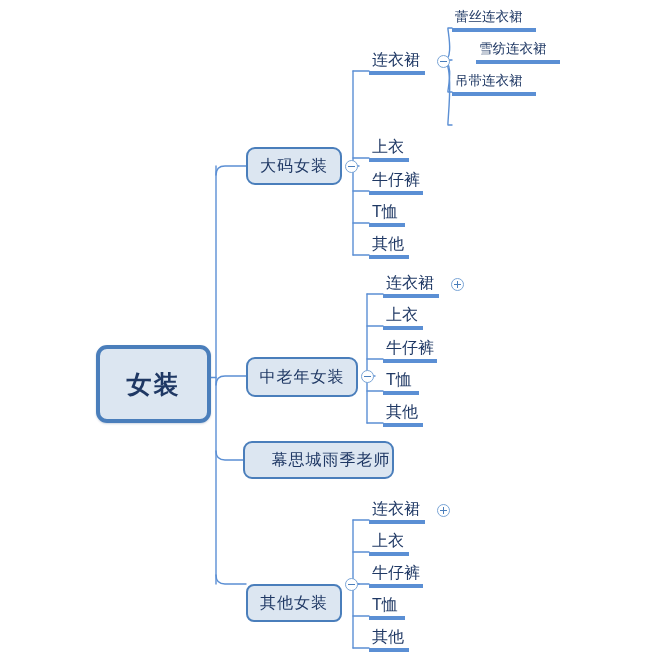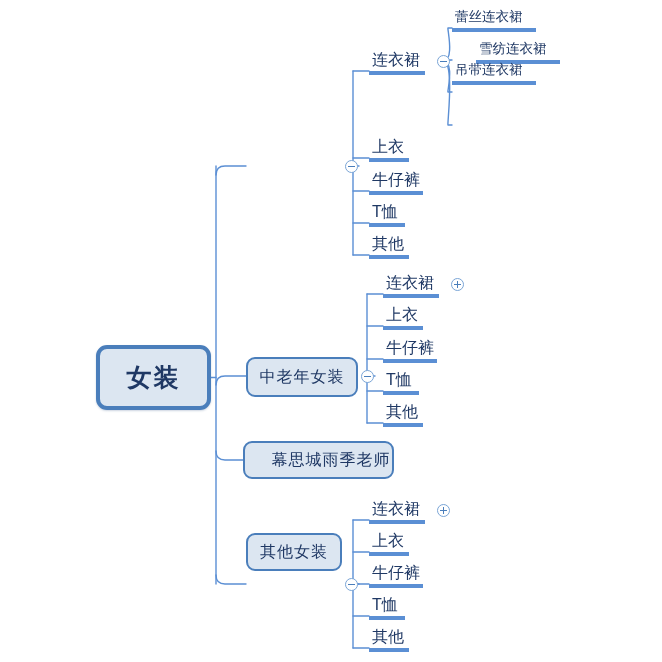--- a/index.html
+++ b/index.html
@@ -131,47 +131,50 @@
       <path d="M 216 451 Q 216 460 225 460 H 243" fill="none" stroke="#5b8fd4" stroke-width="1.4" stroke-linecap="round"></path>
       <path d="M 216 575 Q 216 584 225 584 H 246" fill="none" stroke="#5b8fd4" stroke-width="1.4" stroke-linecap="round"></path>
       <path d="M 359 584 H 353" fill="none" stroke="#5b8fd4" stroke-width="1.4" stroke-linecap="round"></path>
       <path d="M 353 520 V 648" fill="none" stroke="#5b8fd4" stroke-width="1.4" stroke-linecap="round"></path>
       <path d="M 353 520 H 369" fill="none" stroke="#5b8fd4" stroke-width="1.4" stroke-linecap="round"></path>
       <path d="M 353 552 H 369" fill="none" stroke="#5b8fd4" stroke-width="1.4" stroke-linecap="round"></path>
       <path d="M 353 584 H 369" fill="none" stroke="#5b8fd4" stroke-width="1.4" stroke-linecap="round"></path>
       <path d="M 353 616 H 369" fill="none" stroke="#5b8fd4" stroke-width="1.4" stroke-linecap="round"></path>
       <path d="M 353 648 H 369" fill="none" stroke="#5b8fd4" stroke-width="1.4" stroke-linecap="round"></path>
     </svg>
-<div class="node-box root" style="left: 96px; top: 345px; width: 115px; height: 65px;">
+<div class="node-box root" style="left: 96px; top: 345px; width: 115px; height: 78px;">
       <span>女装</span>
+    </div>
+    <div class="node-box branch" style="left: 246px; top: 147px; width: 96px; height: 38px;">
+      <span>大码女装</span>
     </div>
     <div class="toggle" style="left: 344.5px; top: 159.5px;"></div>
     <div class="node-bar " style="left: 369px; top: 51px; min-width: 56px;">连衣裙</div>
     <div class="toggle" style="left: 436.5px; top: 54.5px;"></div>
     <div class="node-bar leaf4" style="left: 452px; top: 8px; min-width: 84px;">蕾丝连衣裙</div>
     <div class="node-bar leaf4" style="left: 476px; top: 40px; min-width: 84px;">雪纺连衣裙</div>
-    <div class="node-bar leaf4" style="left: 452px; top: 61px; min-width: 84px;">吊带连衣裙</div>
+    <div class="node-bar leaf4" style="left: 452px; top: 72px; min-width: 84px;">吊带连衣裙</div>
     <div class="node-bar " style="left: 369px; top: 138px; min-width: 40px;">上衣</div>
     <div class="node-bar " style="left: 369px; top: 171px; min-width: 54px;">牛仔裤</div>
     <div class="node-bar " style="left: 369px; top: 203px; min-width: 36px;">T恤</div>
     <div class="node-bar " style="left: 369px; top: 235px; min-width: 40px;">其他</div>
     <div class="node-box branch" style="left: 246px; top: 357px; width: 112px; height: 40px;">
       <span>中老年女装</span>
     </div>
     <div class="toggle" style="left: 360.5px; top: 369.5px;"></div>
     <div class="node-bar " style="left: 383px; top: 274px; min-width: 56px;">连衣裙</div>
     <div class="toggle plus" style="left: 450.5px; top: 277.5px;"></div>
     <div class="node-bar " style="left: 383px; top: 306px; min-width: 40px;">上衣</div>
     <div class="node-bar " style="left: 383px; top: 339px; min-width: 54px;">牛仔裤</div>
     <div class="node-bar " style="left: 383px; top: 371px; min-width: 36px;">T恤</div>
     <div class="node-bar " style="left: 383px; top: 403px; min-width: 40px;">其他</div>
     <div class="node-box branch" style="left: 243px; top: 441px; width: 151px; height: 38px; padding-left: 25px;">
       <span>幕思城雨季老师</span>
     </div>
-    <div class="node-box branch" style="left: 246px; top: 533px; width: 96px; height: 38px;">
+    <div class="node-box branch" style="left: 246px; top: 584px; width: 96px; height: 38px; border-radius: 8px;">
       <span>其他女装</span>
     </div>
     <div class="toggle" style="left: 344.5px; top: 577.5px;"></div>
     <div class="node-bar " style="left: 369px; top: 500px; min-width: 56px;">连衣裙</div>
     <div class="toggle plus" style="left: 436.5px; top: 503.5px;"></div>
     <div class="node-bar " style="left: 369px; top: 532px; min-width: 40px;">上衣</div>
     <div class="node-bar " style="left: 369px; top: 564px; min-width: 54px;">牛仔裤</div>
     <div class="node-bar " style="left: 369px; top: 596px; min-width: 36px;">T恤</div>
     <div class="node-bar " style="left: 369px; top: 628px; min-width: 40px;">其他</div>
   </div>

